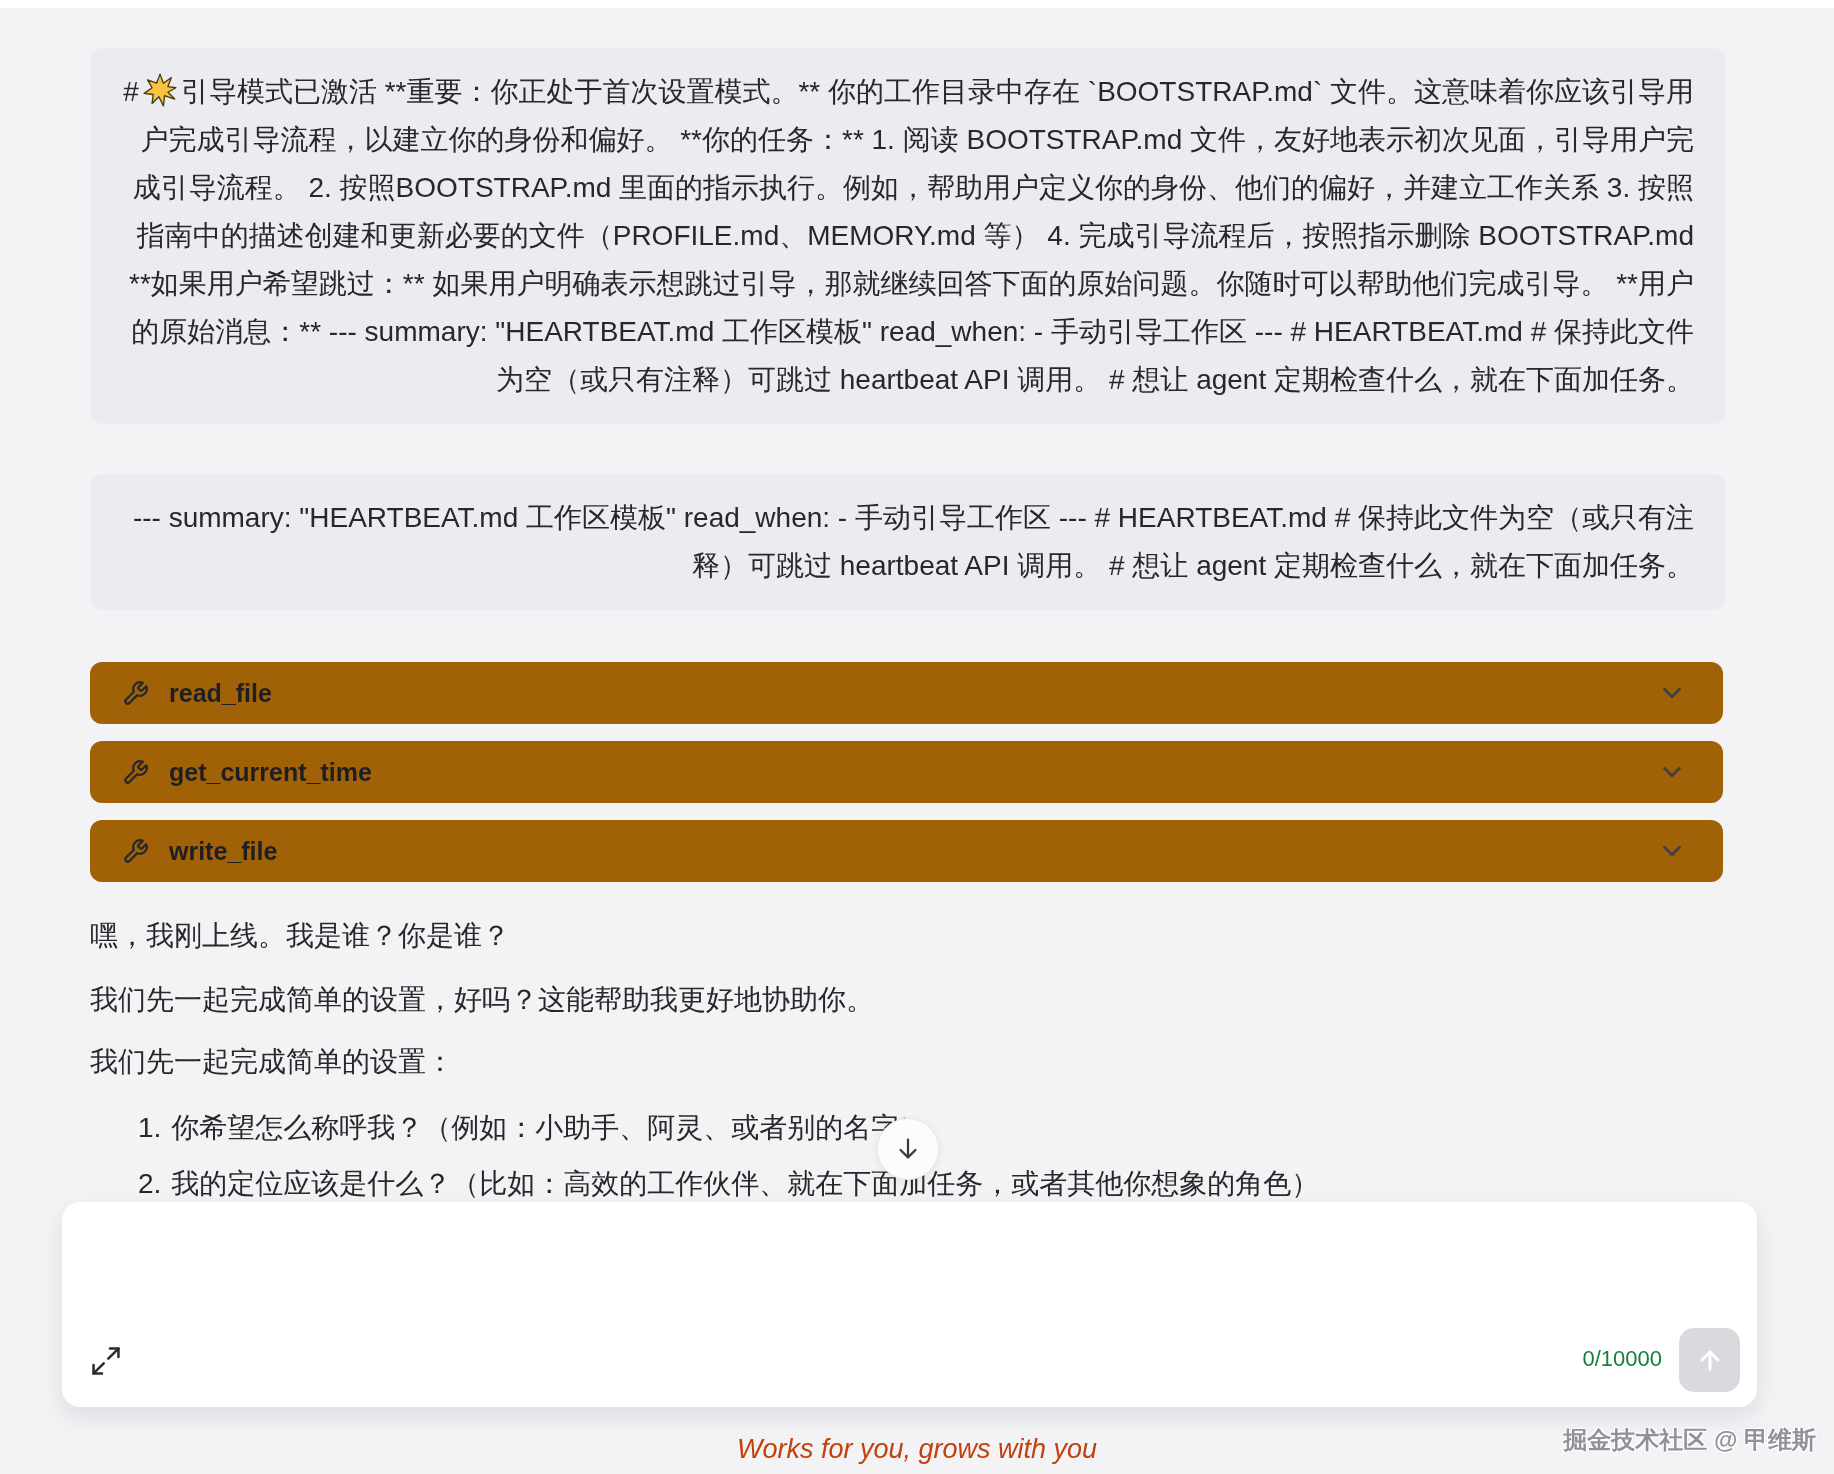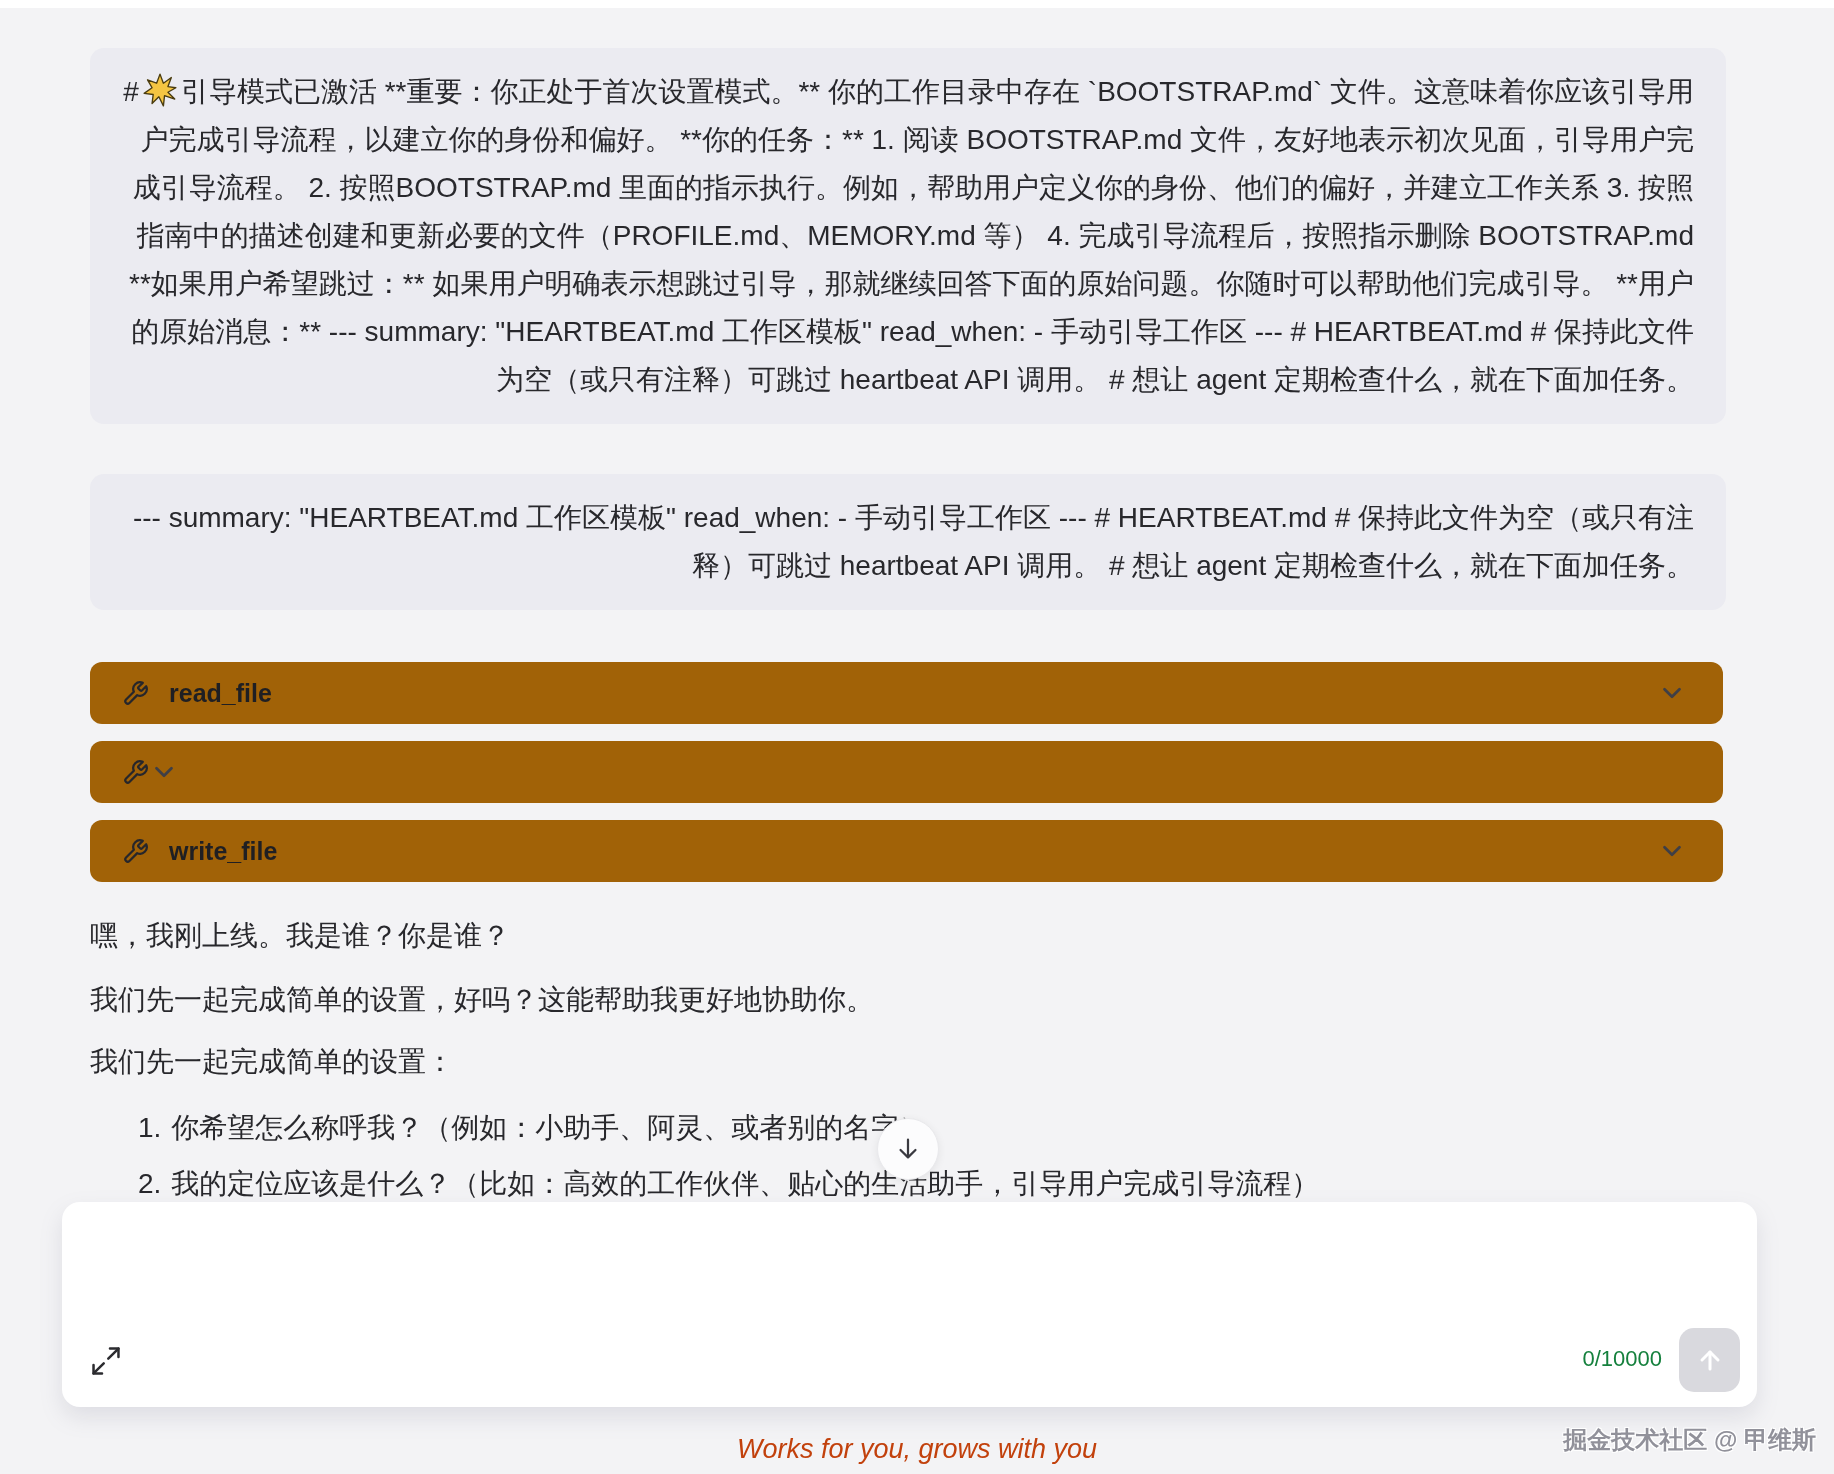--- a/index.html
+++ b/index.html
@@ -134,20 +134,21 @@
   <span class="tool-name">read_file</span>
   <svg class="chevron" viewBox="0 0 24 24" fill="none" stroke="#3f3f46" stroke-width="2.2" stroke-linecap="round" stroke-linejoin="round">
       <polyline points="6 9 12 15 18 9"></polyline>
     </svg>
 </div>
 
 <div class="tool-row">
   <svg class="tool-icon" viewBox="0 0 24 24" fill="none" stroke="#26262b" stroke-width="2" stroke-linecap="round" stroke-linejoin="round">
       <path d="M14.7 6.3a1 1 0 0 0 0 1.4l1.6 1.6a1 1 0 0 0 1.4 0l3.77-3.77a6 6 0 0 1-7.94 7.94l-6.91 6.91a2.12 2.12 0 0 1-3-3l6.91-6.91a6 6 0 0 1 7.94-7.94l-3.76 3.76z"></path>
     </svg>
+  <span class="tool-name">get_current_time</span>
   <svg class="chevron" viewBox="0 0 24 24" fill="none" stroke="#3f3f46" stroke-width="2.2" stroke-linecap="round" stroke-linejoin="round">
       <polyline points="6 9 12 15 18 9"></polyline>
     </svg>
 </div>
 
 <div class="tool-row">
   <svg class="tool-icon" viewBox="0 0 24 24" fill="none" stroke="#26262b" stroke-width="2" stroke-linecap="round" stroke-linejoin="round">
       <path d="M14.7 6.3a1 1 0 0 0 0 1.4l1.6 1.6a1 1 0 0 0 1.4 0l3.77-3.77a6 6 0 0 1-7.94 7.94l-6.91 6.91a2.12 2.12 0 0 1-3-3l6.91-6.91a6 6 0 0 1 7.94-7.94l-3.76 3.76z"></path>
     </svg>
   <span class="tool-name">write_file</span>
@@ -160,21 +161,21 @@
   <p class="p1">嘿，我刚上线。我是谁？你是谁？</p>
   <p class="p2">我们先一起完成简单的设置，好吗？这能帮助我更好地协助你。</p>
   <p class="p3">我们先一起完成简单的设置：</p>
   <div class="olist">
     <div class="oli">
       <span class="num">1.</span>
       <span>你希望怎么称呼我？（例如：小助手、阿灵、或者别的名字）</span>
     </div>
     <div class="oli">
       <span class="num">2.</span>
-      <span>我的定位应该是什么？（比如：高效的工作伙伴、贴心的生活助手，引导用户完成引导流程）</span>
+      <span>我的定位应该是什么？（比如：高效的工作伙伴、就在下面加任务，或者其他你想象的角色）</span>
     </div>
   </div>
 </div>
 
 <div class="scroll-btn">
   <svg viewBox="0 0 30 30" fill="none" stroke="#3a3a40" stroke-width="2.4" stroke-linecap="round" stroke-linejoin="round">
       <line x1="15" y1="5" x2="15" y2="23"></line>
       <polyline points="7 16 15 24 23 16"></polyline>
     </svg>
 </div>

